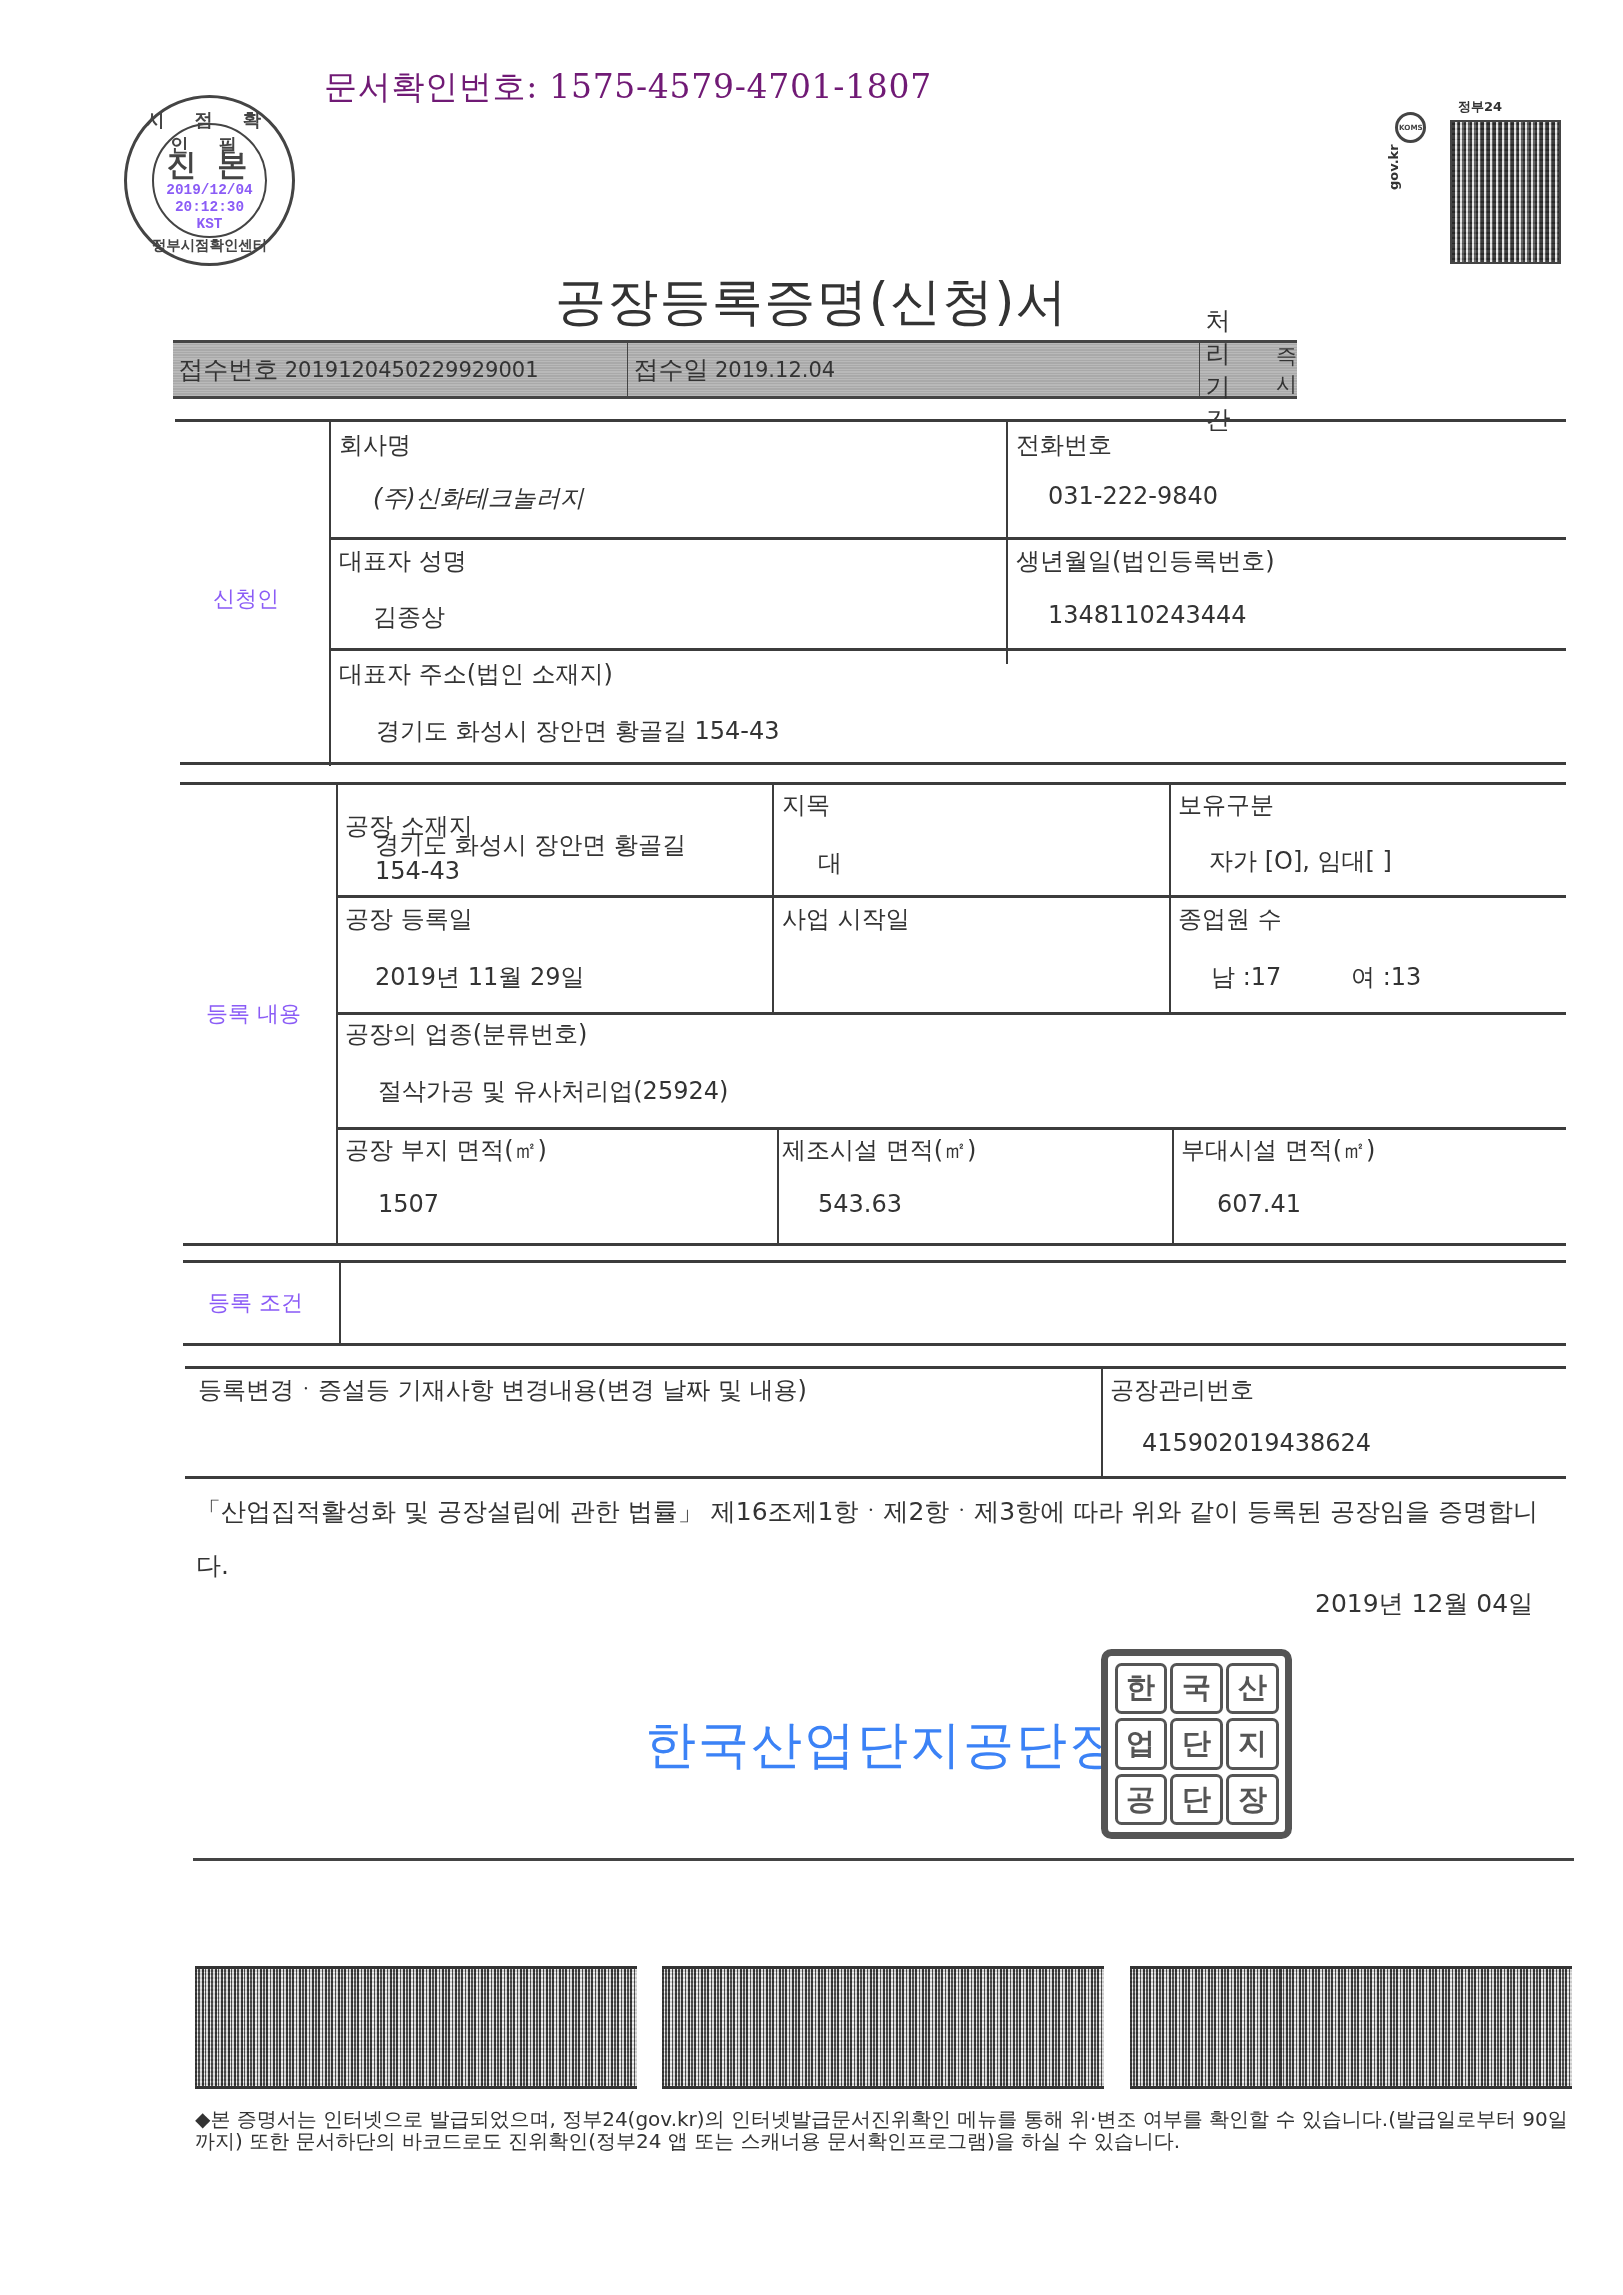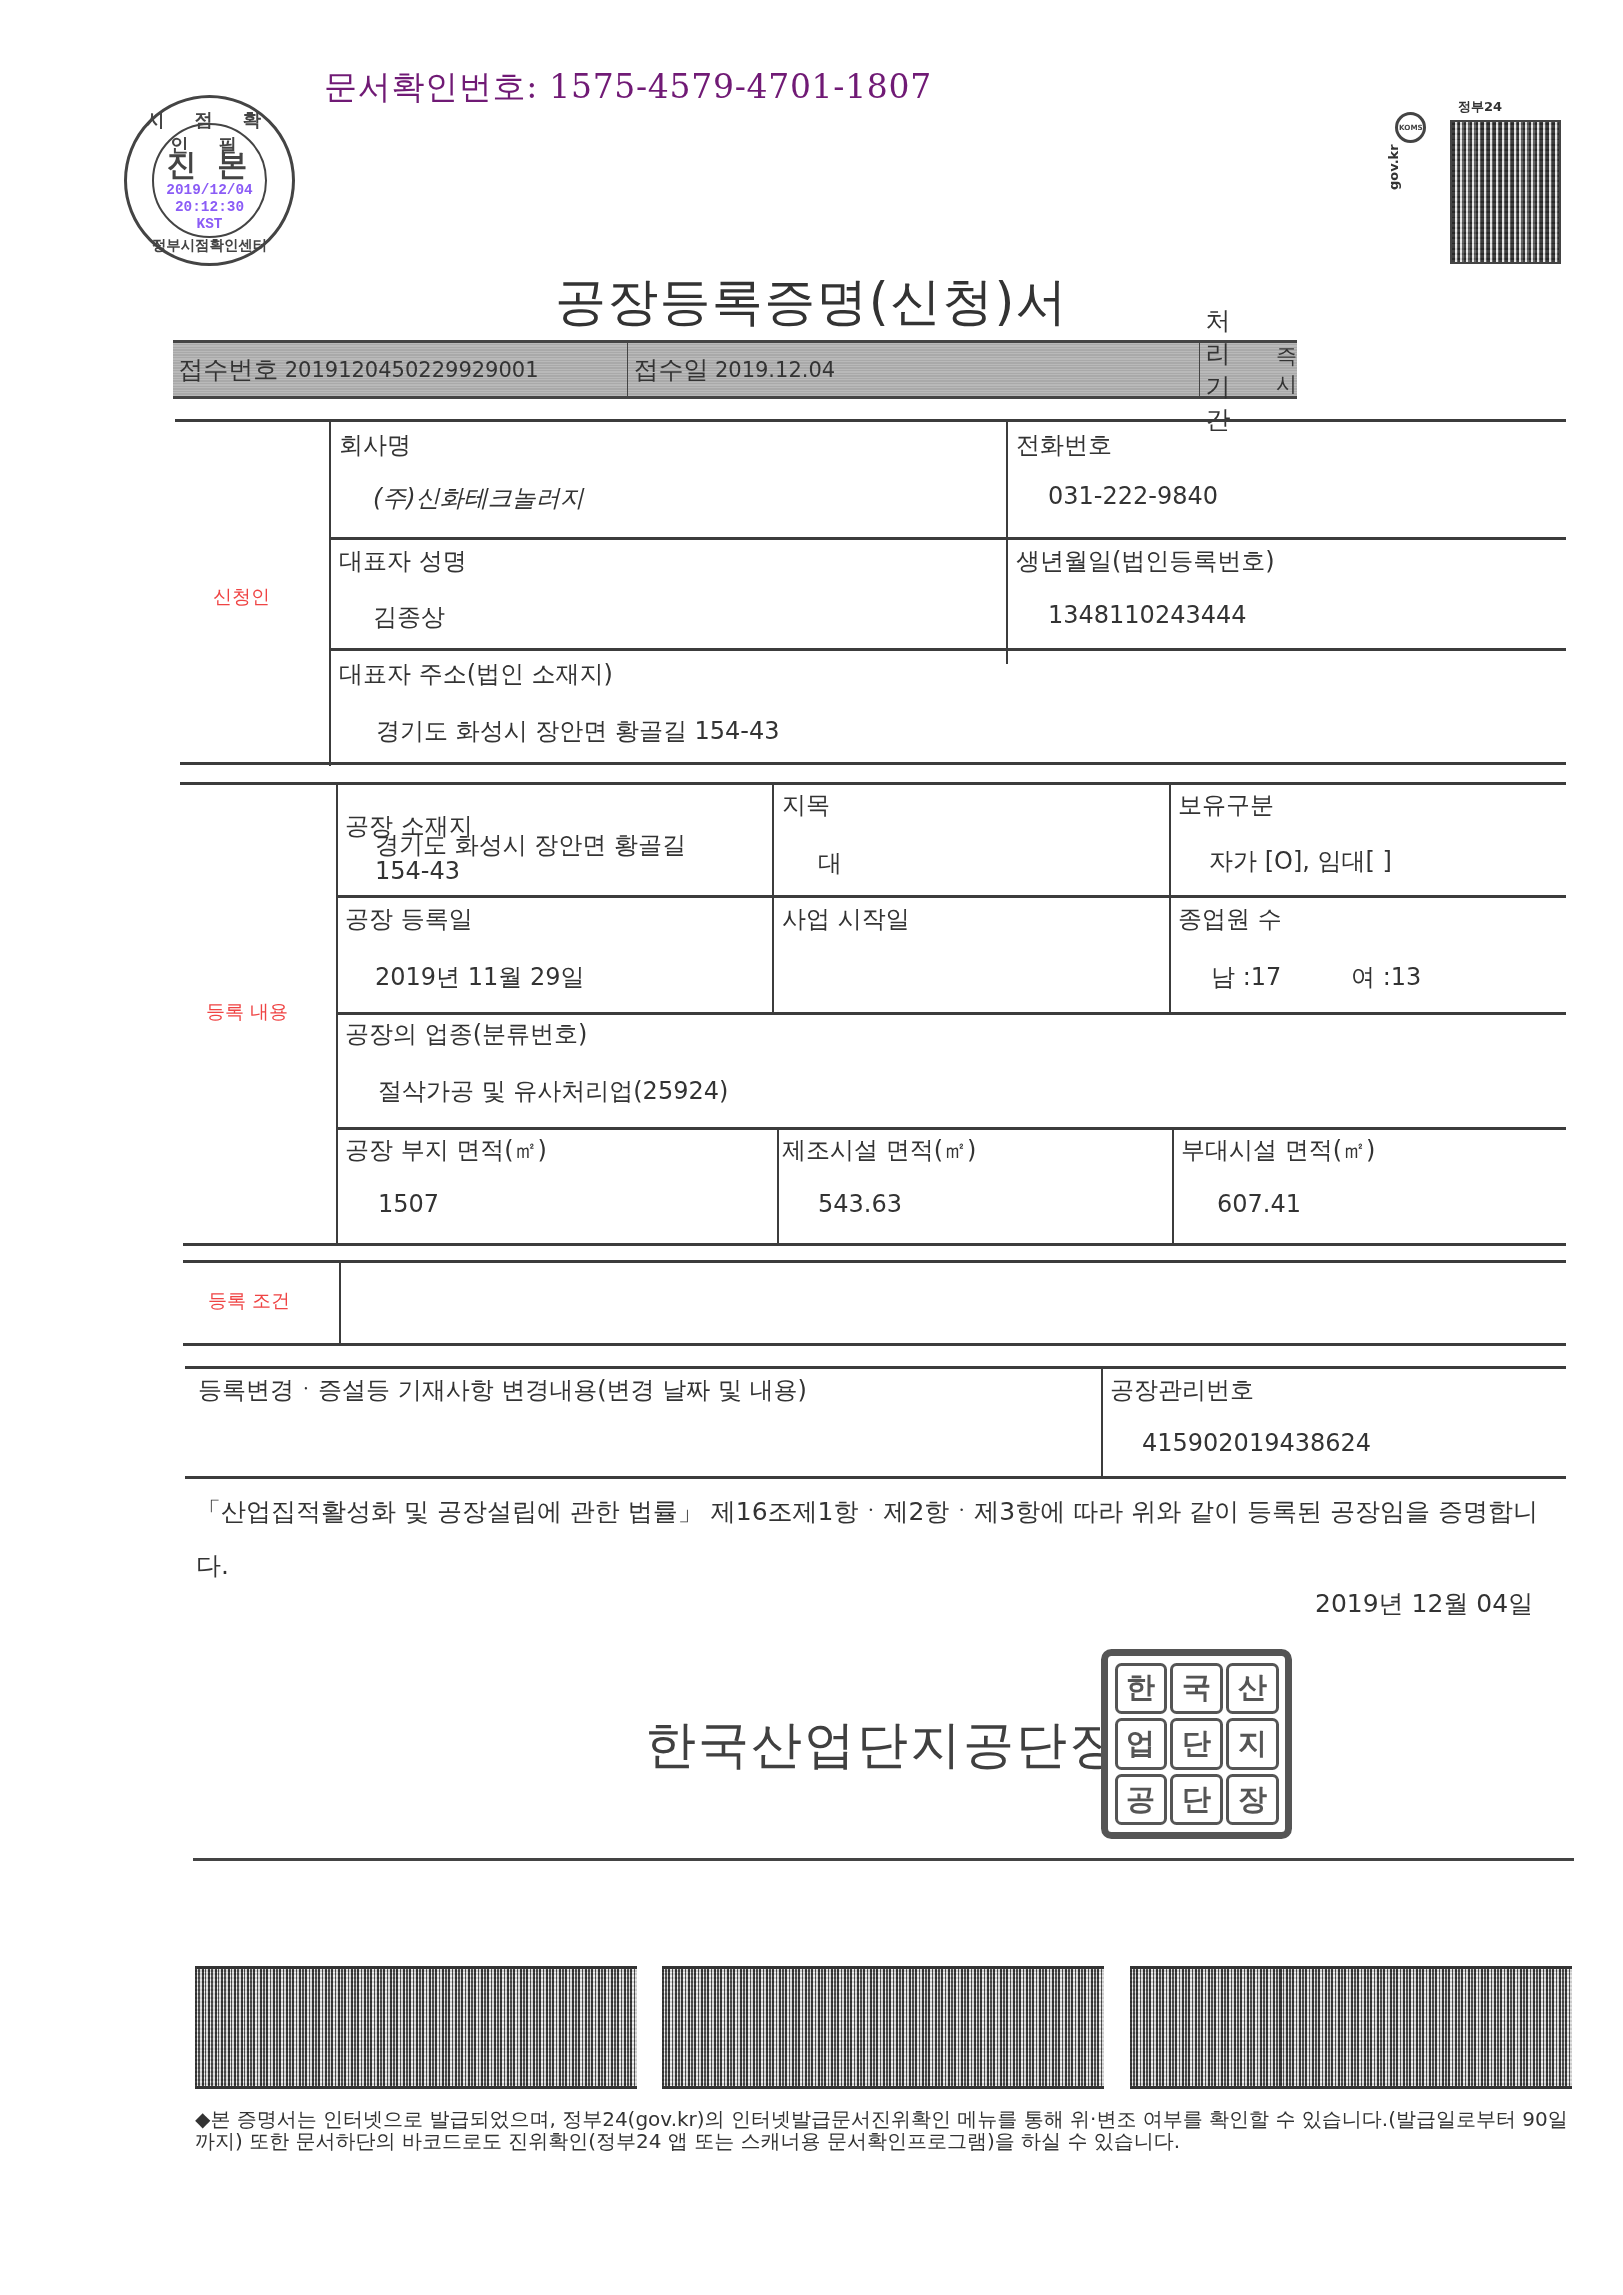--- a/index.html
+++ b/index.html
@@ -54,26 +54,26 @@
   #receipt .c2 { width: 592px; border-right: 1.3px solid #444; padding-left: 5.2px; }
   #receipt .c3 { flex: 1; padding-left: 5.2px; }
   #receipt .lbl { margin-right: 6.5px; font-size: 25px; }
   #receipt .val { font-size: 21px; }
 
   
   .hline { position: absolute; height: 3.3px; background: #3c3c3c; }
   .vline { position: absolute; width: 2px; background: #3c3c3c; }
   .lbl-text { position: absolute; font-size: 24px; color: #333; white-space: nowrap; }
   .val-text { position: absolute; font-size: 24px; color: #333; white-space: nowrap; }
-  .side-label { position: absolute; font-size: 19px; color: #ef4444; white-space: nowrap; }
+  .side-label { position: absolute; font-size: 22px; color: #8b5cf6; white-space: nowrap; }
 
   
   #legal { left: 196px; top: 1485px; width: 1348px; font-size: 25px; line-height: 54px; color: #333; }
   #issue-date { left: 1315px; top: 1587px; font-size: 25px; color: #333; }
-  #issuer { left: 645px; top: 1711px; font-size: 51px; color: #404040; letter-spacing: 2px; }
+  #issuer { left: 645px; top: 1711px; font-size: 51px; color: #3b82f6; letter-spacing: 2px; }
   #square-seal { left: 1101px; top: 1649px; width: 191px; height: 190px; border: 7.9px solid #555; border-radius: 10.5px; box-sizing: border-box; background: #fff; }
   #square-seal .grid { position:absolute; inset: 6.5px; display:grid; grid-template-columns: repeat(3, 1fr); grid-template-rows: repeat(3,1fr); gap: 3.9px; }
   #square-seal .ch { border: 3.9px solid #555; border-radius: 6.5px; display:flex; align-items:center; justify-content:center; font-size: 29px; font-weight: bold; color:#555; }
 
   #bottom-rule { left: 193px; top: 1858px; width: 1381px; height: 2.6px; background: #444; }
 
   .barcode { position: absolute; top: 1966px; height: 123px; border-top: 3.9px solid #333; border-bottom: 3.9px solid #333; box-sizing: border-box; }
 
   #footer-note { left: 195px; top: 2108px; width: 1387px; font-size: 20px; line-height: 22px; color: #333; }
 </style>

